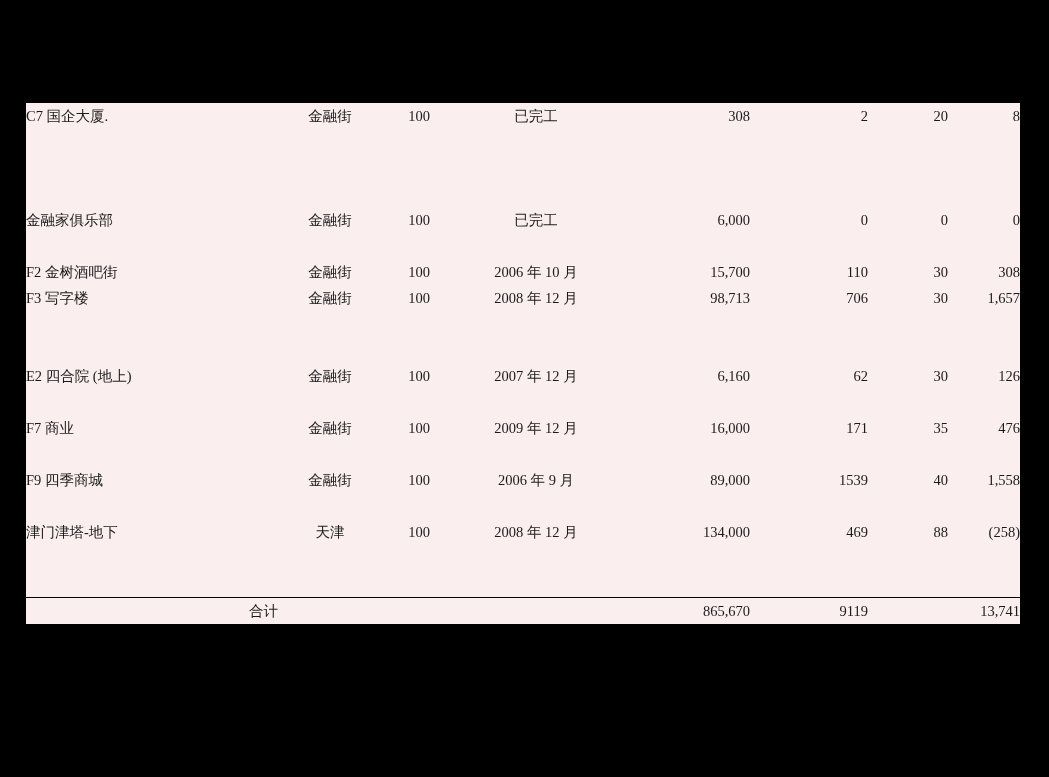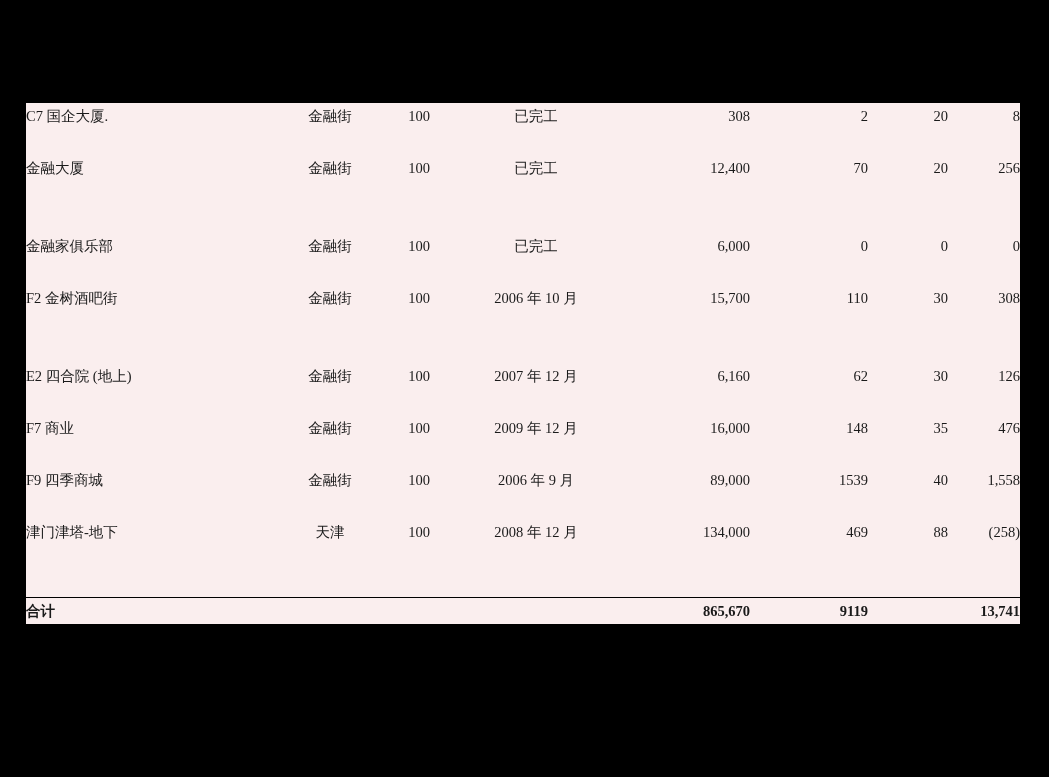--- a/index.html
+++ b/index.html
@@ -49,21 +49,22 @@
   td.name { text-align: left; padding-left: 8px; }
   td.center { text-align: center; }
   td.num { text-align: right; padding-right: 7px; }
   td.neg { color: #d61f1f; }
 
   tr.spacer td {
     height: 26px;
     line-height: 26px;
   }
   tr.total td {
-    font-weight: bold;
+    font-weight: normal;
+    text-align: right;
   }
   .topline {
     border-top: 1px solid #000000;
   }
 </style>
 </head>
 <body>
 
 <div id="sheet">
   <table class="proj">
@@ -84,30 +85,20 @@
           <td class="center">100</td>
           <td class="center">已完工</td>
           <td class="num">308</td>
           <td class="num">2</td>
           <td class="num">20</td>
           <td class="num">8</td>
         </tr>
         <tr class="spacer">
           <td colspan="8">&nbsp;</td>
         </tr>
-        <tr>
-          <td class="name">金融大厦</td>
-          <td class="center">金融街</td>
-          <td class="center">100</td>
-          <td class="center">已完工</td>
-          <td class="num">12,400</td>
-          <td class="num">70</td>
-          <td class="num">20</td>
-          <td class="num">256</td>
-        </tr>
         <tr class="spacer">
           <td colspan="8">&nbsp;</td>
         </tr>
         <tr class="spacer">
           <td colspan="8">&nbsp;</td>
         </tr>
         <tr>
           <td class="name">金融家俱乐部</td>
           <td class="center">金融街</td>
           <td class="center">100</td>
@@ -123,20 +114,30 @@
         <tr>
           <td class="name">F2 金树酒吧街</td>
           <td class="center">金融街</td>
           <td class="center">100</td>
           <td class="center">2006 年 10 月</td>
           <td class="num">15,700</td>
           <td class="num">110</td>
           <td class="num">30</td>
           <td class="num">308</td>
         </tr>
+        <tr>
+          <td class="name">F3 写字楼</td>
+          <td class="center">金融街</td>
+          <td class="center">100</td>
+          <td class="center">2008 年 12 月</td>
+          <td class="num">98,713</td>
+          <td class="num">706</td>
+          <td class="num">30</td>
+          <td class="num">1,657</td>
+        </tr>
         <tr class="spacer">
           <td colspan="8">&nbsp;</td>
         </tr>
         <tr class="spacer">
           <td colspan="8">&nbsp;</td>
         </tr>
         <tr>
           <td class="name">E2 四合院 (地上)</td>
           <td class="center">金融街</td>
           <td class="center">100</td>
@@ -148,21 +149,21 @@
         </tr>
         <tr class="spacer">
           <td colspan="8">&nbsp;</td>
         </tr>
         <tr>
           <td class="name">F7 商业</td>
           <td class="center">金融街</td>
           <td class="center">100</td>
           <td class="center">2009 年 12 月</td>
           <td class="num">16,000</td>
-          <td class="num">148</td>
+          <td class="num">171</td>
           <td class="num">35</td>
           <td class="num">476</td>
         </tr>
         <tr class="spacer">
           <td colspan="8">&nbsp;</td>
         </tr>
         <tr>
           <td class="name">F9 四季商城</td>
           <td class="center">金融街</td>
           <td class="center">100</td>

